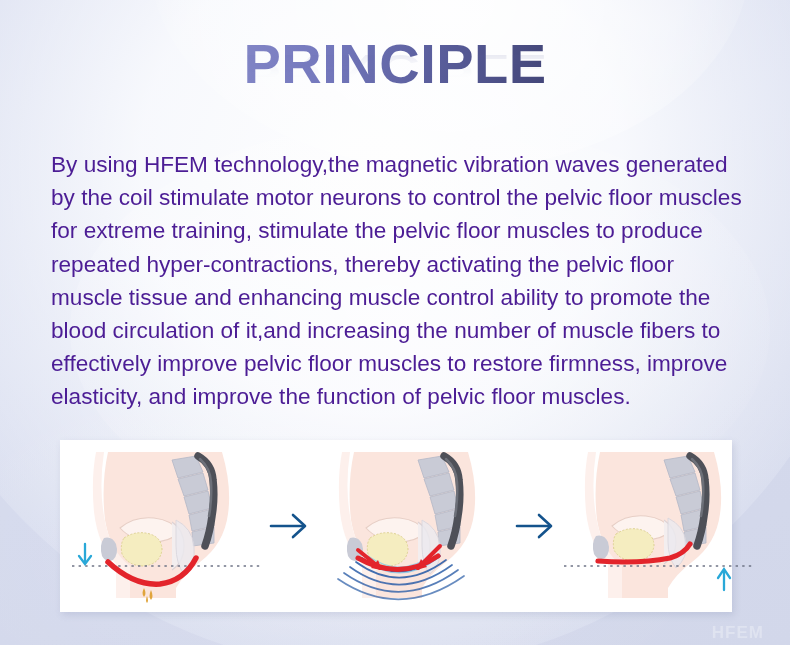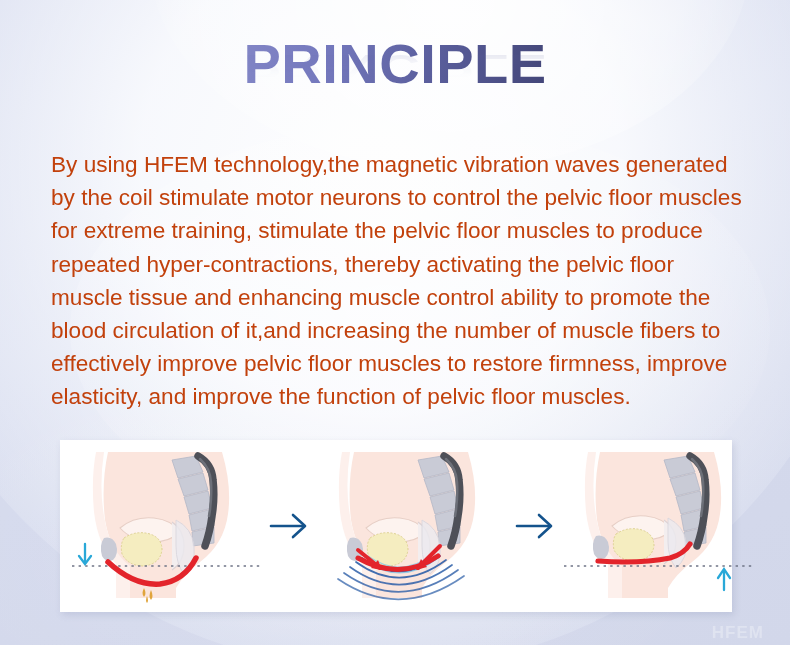--- a/index.html
+++ b/index.html
@@ -128,21 +128,21 @@
   }
 
   
   .copy {
     position: absolute;
     left: 51px;
     top: 148px;
     width: 700px;
     font-size: 22.6px;
     line-height: 33.2px;
-    color: #c2410c;
+    color: #4c1d95;
     white-space: pre-line;
   }
 
   
   .panel {
     position: absolute;
     left: 60px;
     top: 440px;
     width: 672px;
     height: 172px;

